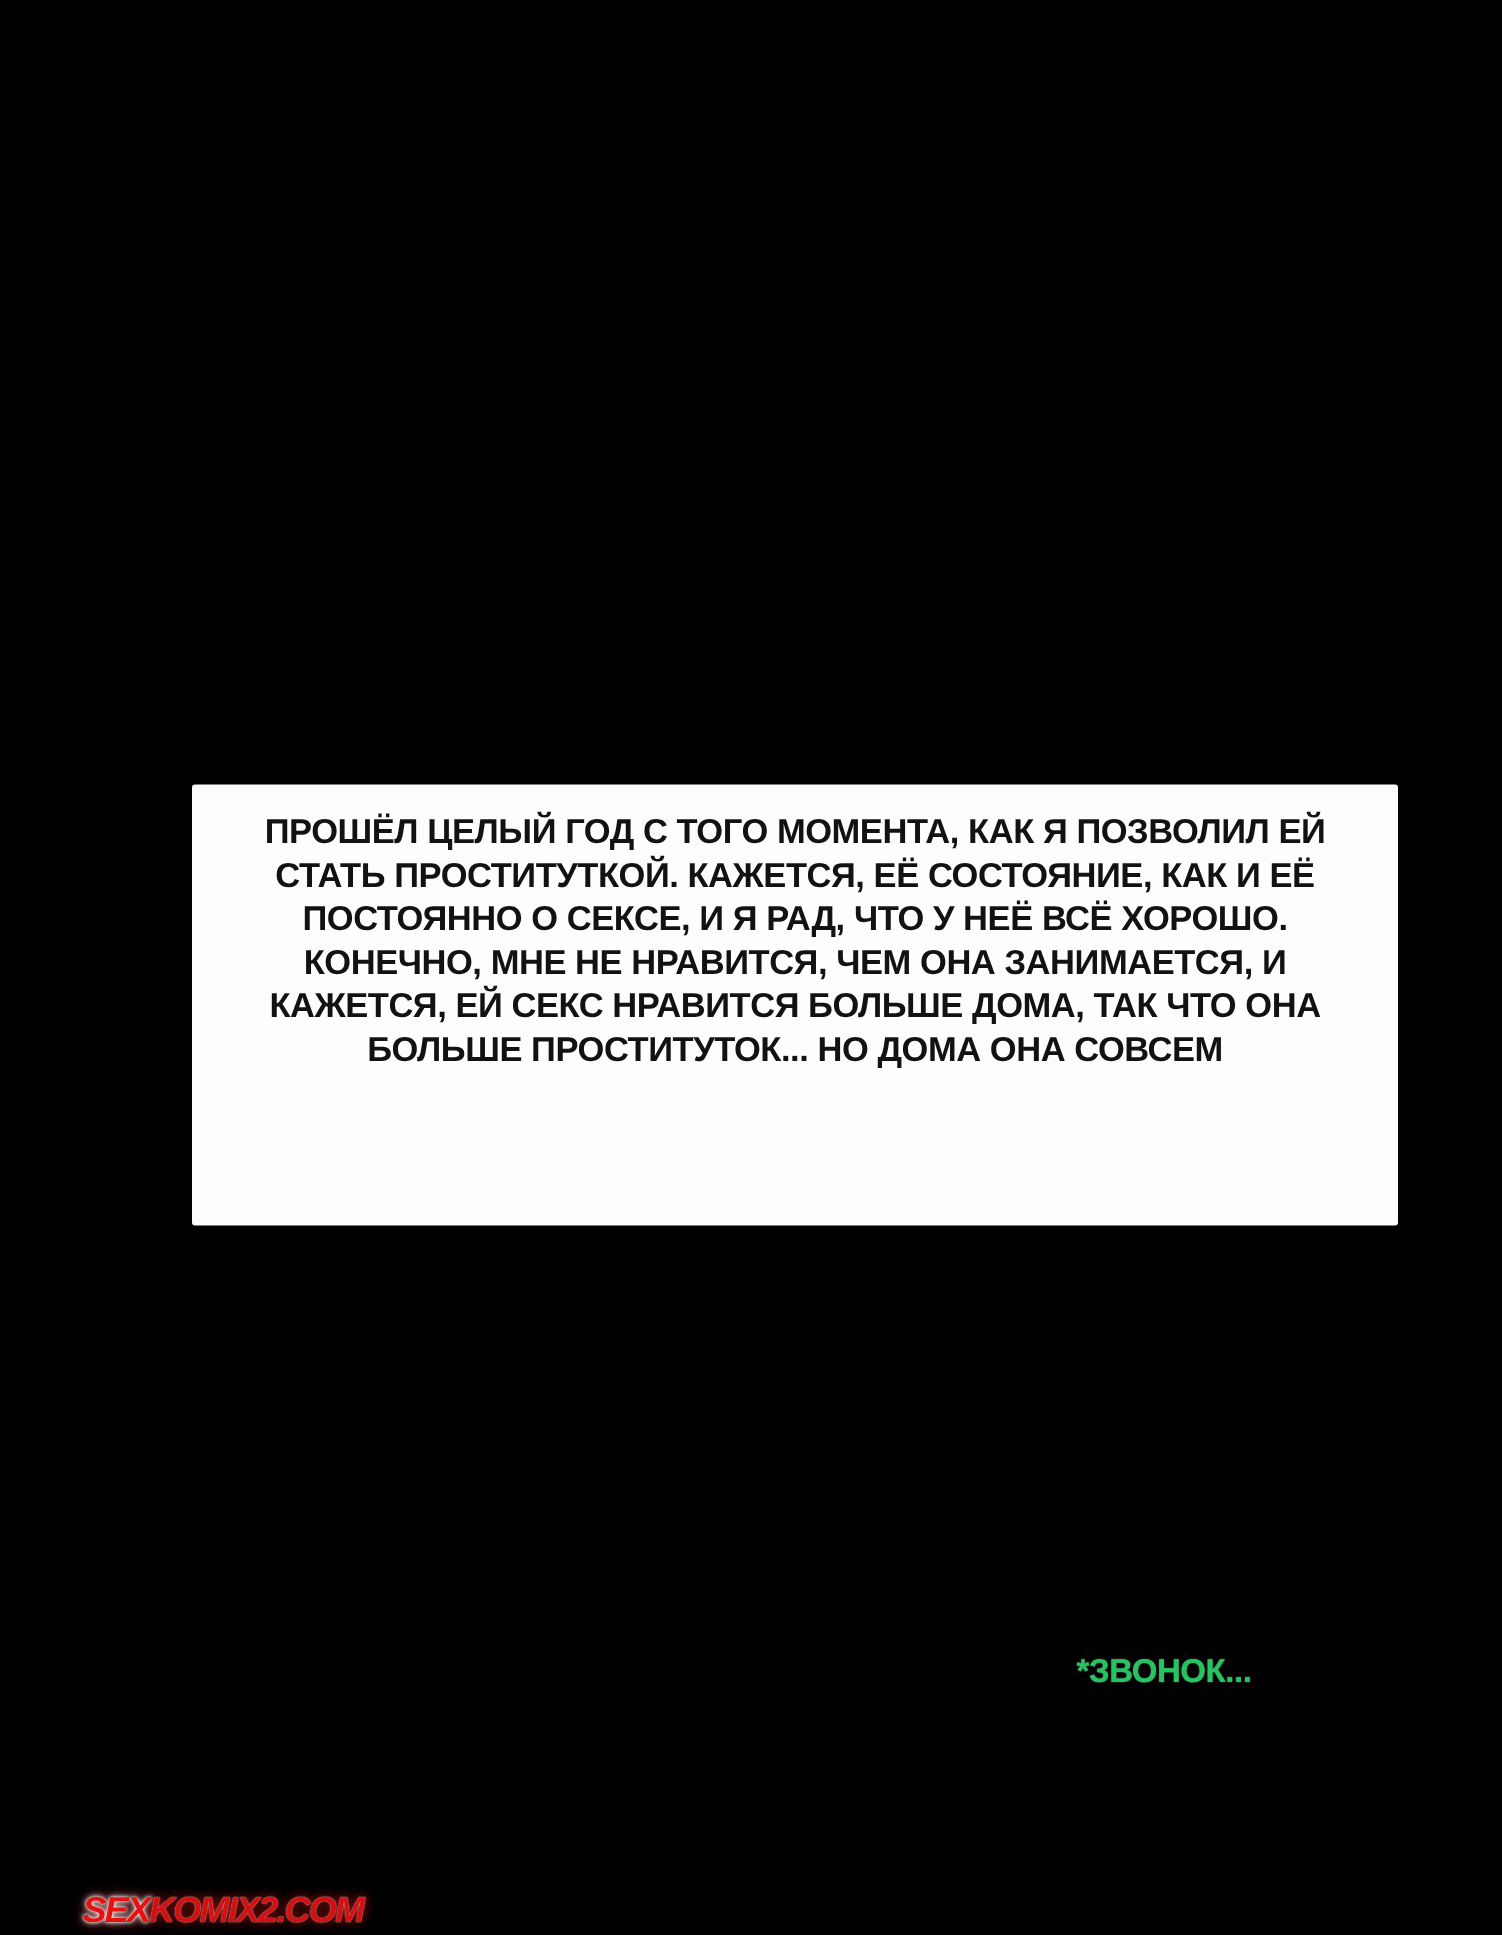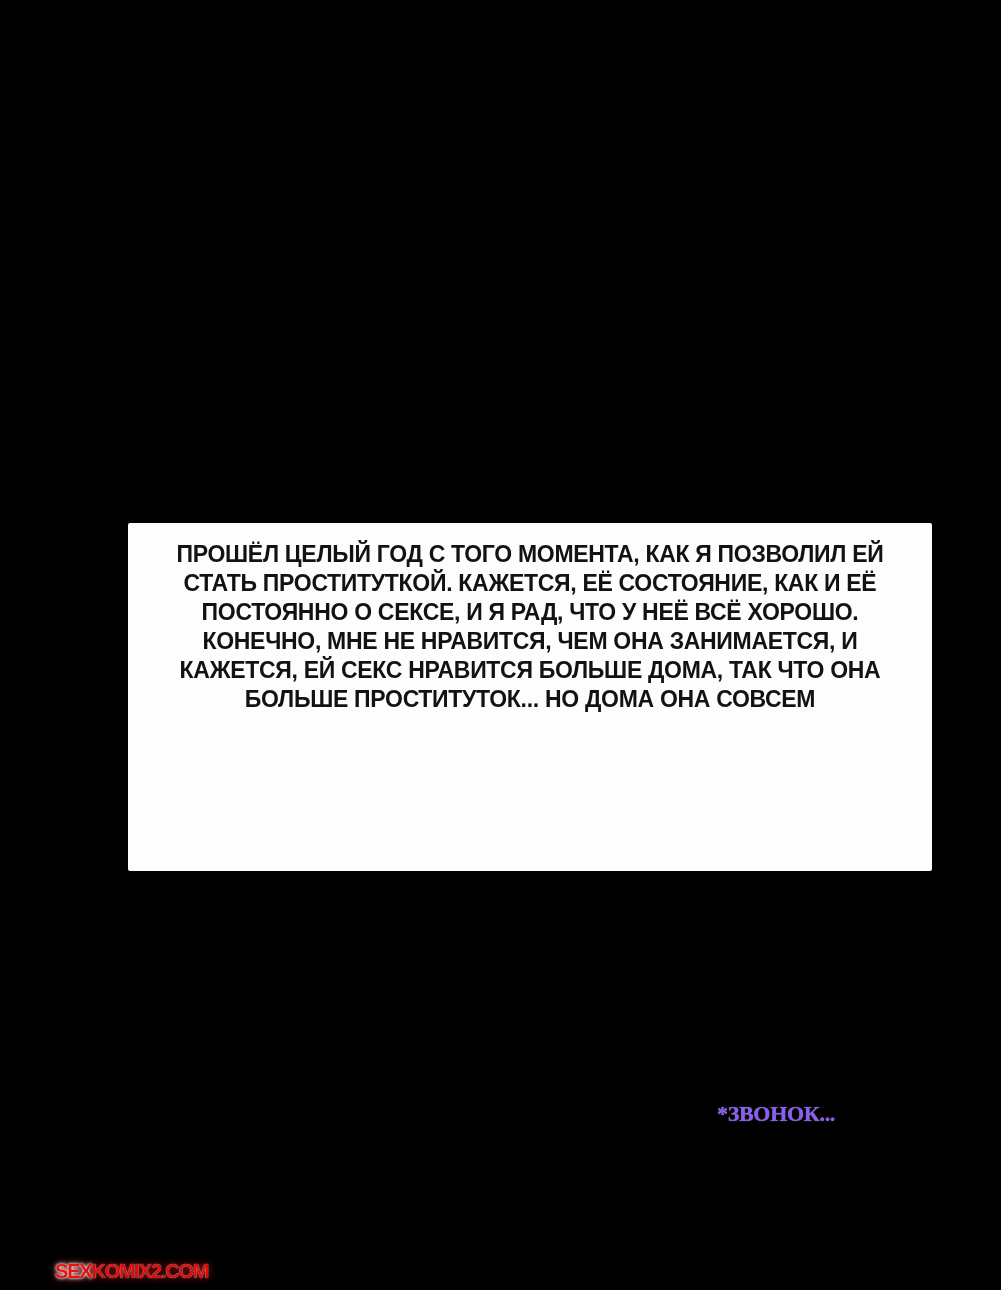--- a/index.html
+++ b/index.html
@@ -14,21 +14,21 @@
     background: #000000;
     overflow: hidden;
     font-family: "Liberation Sans", sans-serif;
   }
   
   .caption-box {
     position: absolute;
     left: 128px;
     top: 523px;
     width: 804px;
-    height: 348px;
+    height: 294px;
     background: #fdfdfd;
     border-radius: 2px;
     box-sizing: border-box;
     padding-top: 17px;
     display: flex;
     flex-direction: column;
     align-items: center;
     overflow: hidden;
   }
   .cap-line {
@@ -42,38 +42,38 @@
   }
   
   .sfx {
     position: absolute;
     left: 626px;
     top: 1100px;
     width: 300px;
     text-align: center;
   }
   .sfx-line {
-    color: #8b5cf6;
+    color: #22c55e;
     font-size: 22px;
     font-weight: bold;
     line-height: 28px;
     letter-spacing: -0.3px;
     white-space: nowrap;
     text-shadow: 0 0 1px rgba(255,255,255,0.55);
-    font-family: Liberation Serif, serif;
   }
   
   .watermark {
     position: absolute;
     left: 55px;
     top: 1260px;
-    font-size: 20px;
+    font-size: 24px;
     font-weight: bold;
     letter-spacing: -1.2px;
     white-space: nowrap;
+    font-style: italic;
   }
   .wm-sex {
     color: #e81111;
     text-shadow:
       0 0 2px #ffffff,
       0 0 4px #ffffff,
       0 0 9px rgba(255, 70, 70, 0.85);
   }
   .wm-domain {
     color: #d50f0f;

